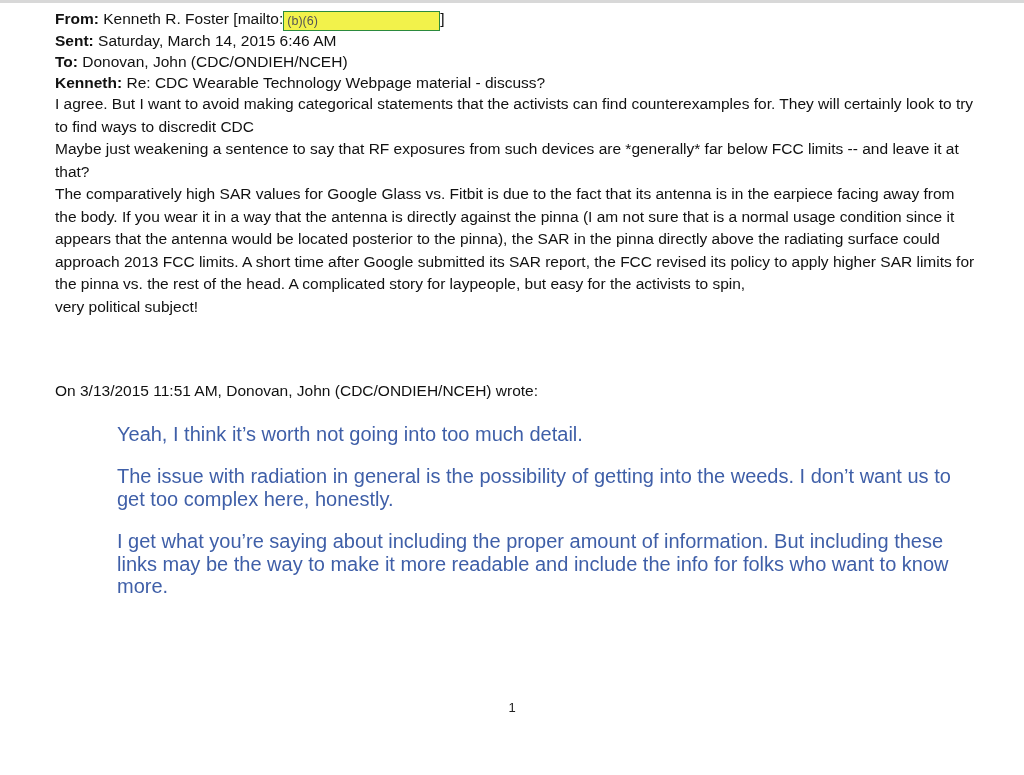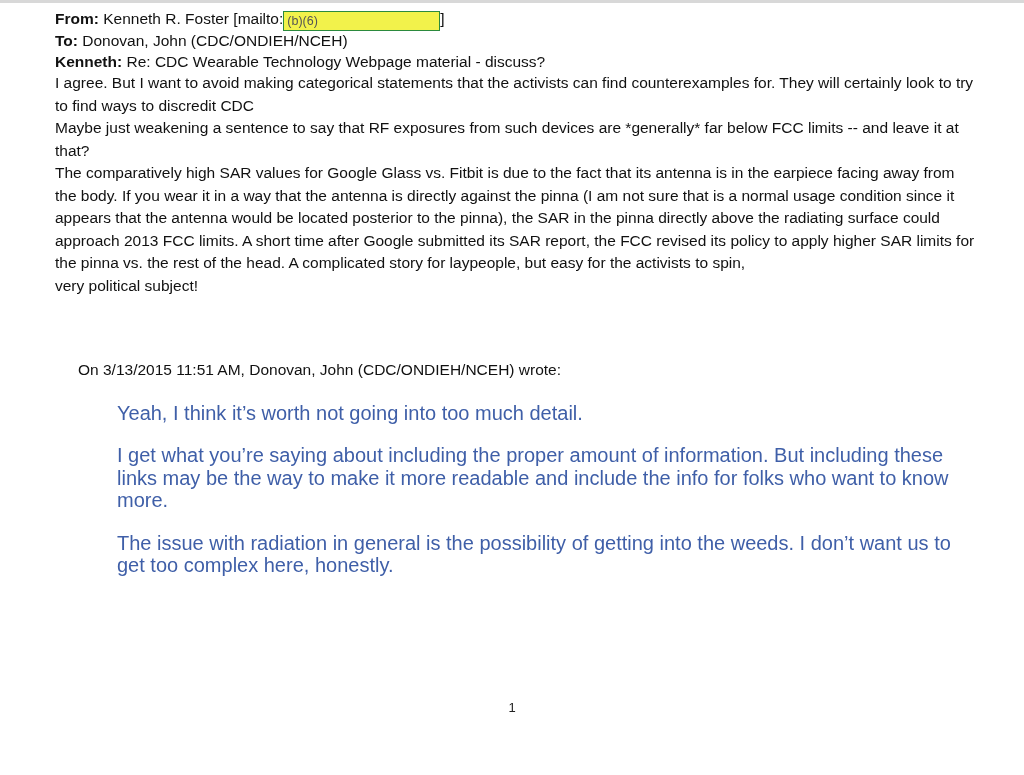--- a/index.html
+++ b/index.html
@@ -72,21 +72,20 @@
     margin-top: 20px;
   }
   .spacer-lg {
     height: 42px;
   }
   .reply-intro {
     font-size: 15.5px;
     line-height: 22.5px;
     color: #111;
     margin-top: 0;
-    margin-left: 23px;
   }
   .quoted {
     color: #3f5fa8;
     font-size: 20px;
     line-height: 22.5px;
     margin-left: 62px;
     margin-top: 20px;
     max-width: 860px;
   }
   .pagenum {
@@ -106,20 +105,24 @@
 
   <div class="top-rule"></div>
 
   <div class="content">
 
     <div class="hdr-line">
       <span class="hdr-label">From:</span>
       <span>Kenneth R. Foster [mailto:</span><span class="redaction"><span class="rtext">(b)(6)</span></span><span>]</span>
     </div>
 
+    <div class="hdr-line">
+      <span class="hdr-label">Sent:</span>
+      <span>Saturday, March 14, 2015 6:46 AM</span>
+    </div>
 
     <div class="hdr-line">
       <span class="hdr-label">To:</span>
       <span>Donovan, John (CDC/ONDIEH/NCEH)</span>
     </div>
 
     <div class="hdr-line">
       <span class="hdr-label">Kenneth:</span>
       <span>Re: CDC Wearable Technology Webpage material - discuss?</span>
     </div>
@@ -127,20 +130,20 @@
     <div class="para">I agree. But I want to avoid making categorical statements that the activists can find counterexamples for.  They will certainly look to try to find ways to discredit CDC</div>
     <div class="para">Maybe just weakening a sentence to say that RF exposures from such devices are *generally* far below FCC limits -- and leave it at that?</div>
     <div class="para">The comparatively high SAR values for Google Glass vs. Fitbit is due to the fact that its antenna is in the earpiece facing away from the body. If you wear it in a way that the antenna is directly against the pinna (I am not sure that is a normal usage condition since it appears that the antenna would be located posterior to the pinna), the SAR in the pinna directly above the radiating surface could approach 2013 FCC limits. A short time after Google submitted its SAR report, the FCC revised its policy to apply higher SAR limits for the pinna vs. the rest of the head.  A complicated story for laypeople, but easy for the activists to spin,</div>
     <div class="para">very political subject!</div>
 
     <div class="spacer-lg"></div>
 
     <div class="para tight reply-intro">On 3/13/2015 11:51 AM, Donovan, John (CDC/ONDIEH/NCEH) wrote:</div>
 
     <div class="quoted">Yeah, I think it’s worth not going into too much detail.</div>
+    <div class="quoted">The issue with radiation in general is the possibility of getting into the weeds.  I don’t want us to get too complex here, honestly.</div>
     <div class="quoted">I get what you’re saying about including the proper amount of information.  But including these links may be the way to make it more readable and include the info for folks who want to know more.</div>
-    <div class="quoted">The issue with radiation in general is the possibility of getting into the weeds.  I don’t want us to get too complex here, honestly.</div>
 
   </div>
 
   <div class="pagenum">1</div>
 
 </div>
 
 </body></html>

